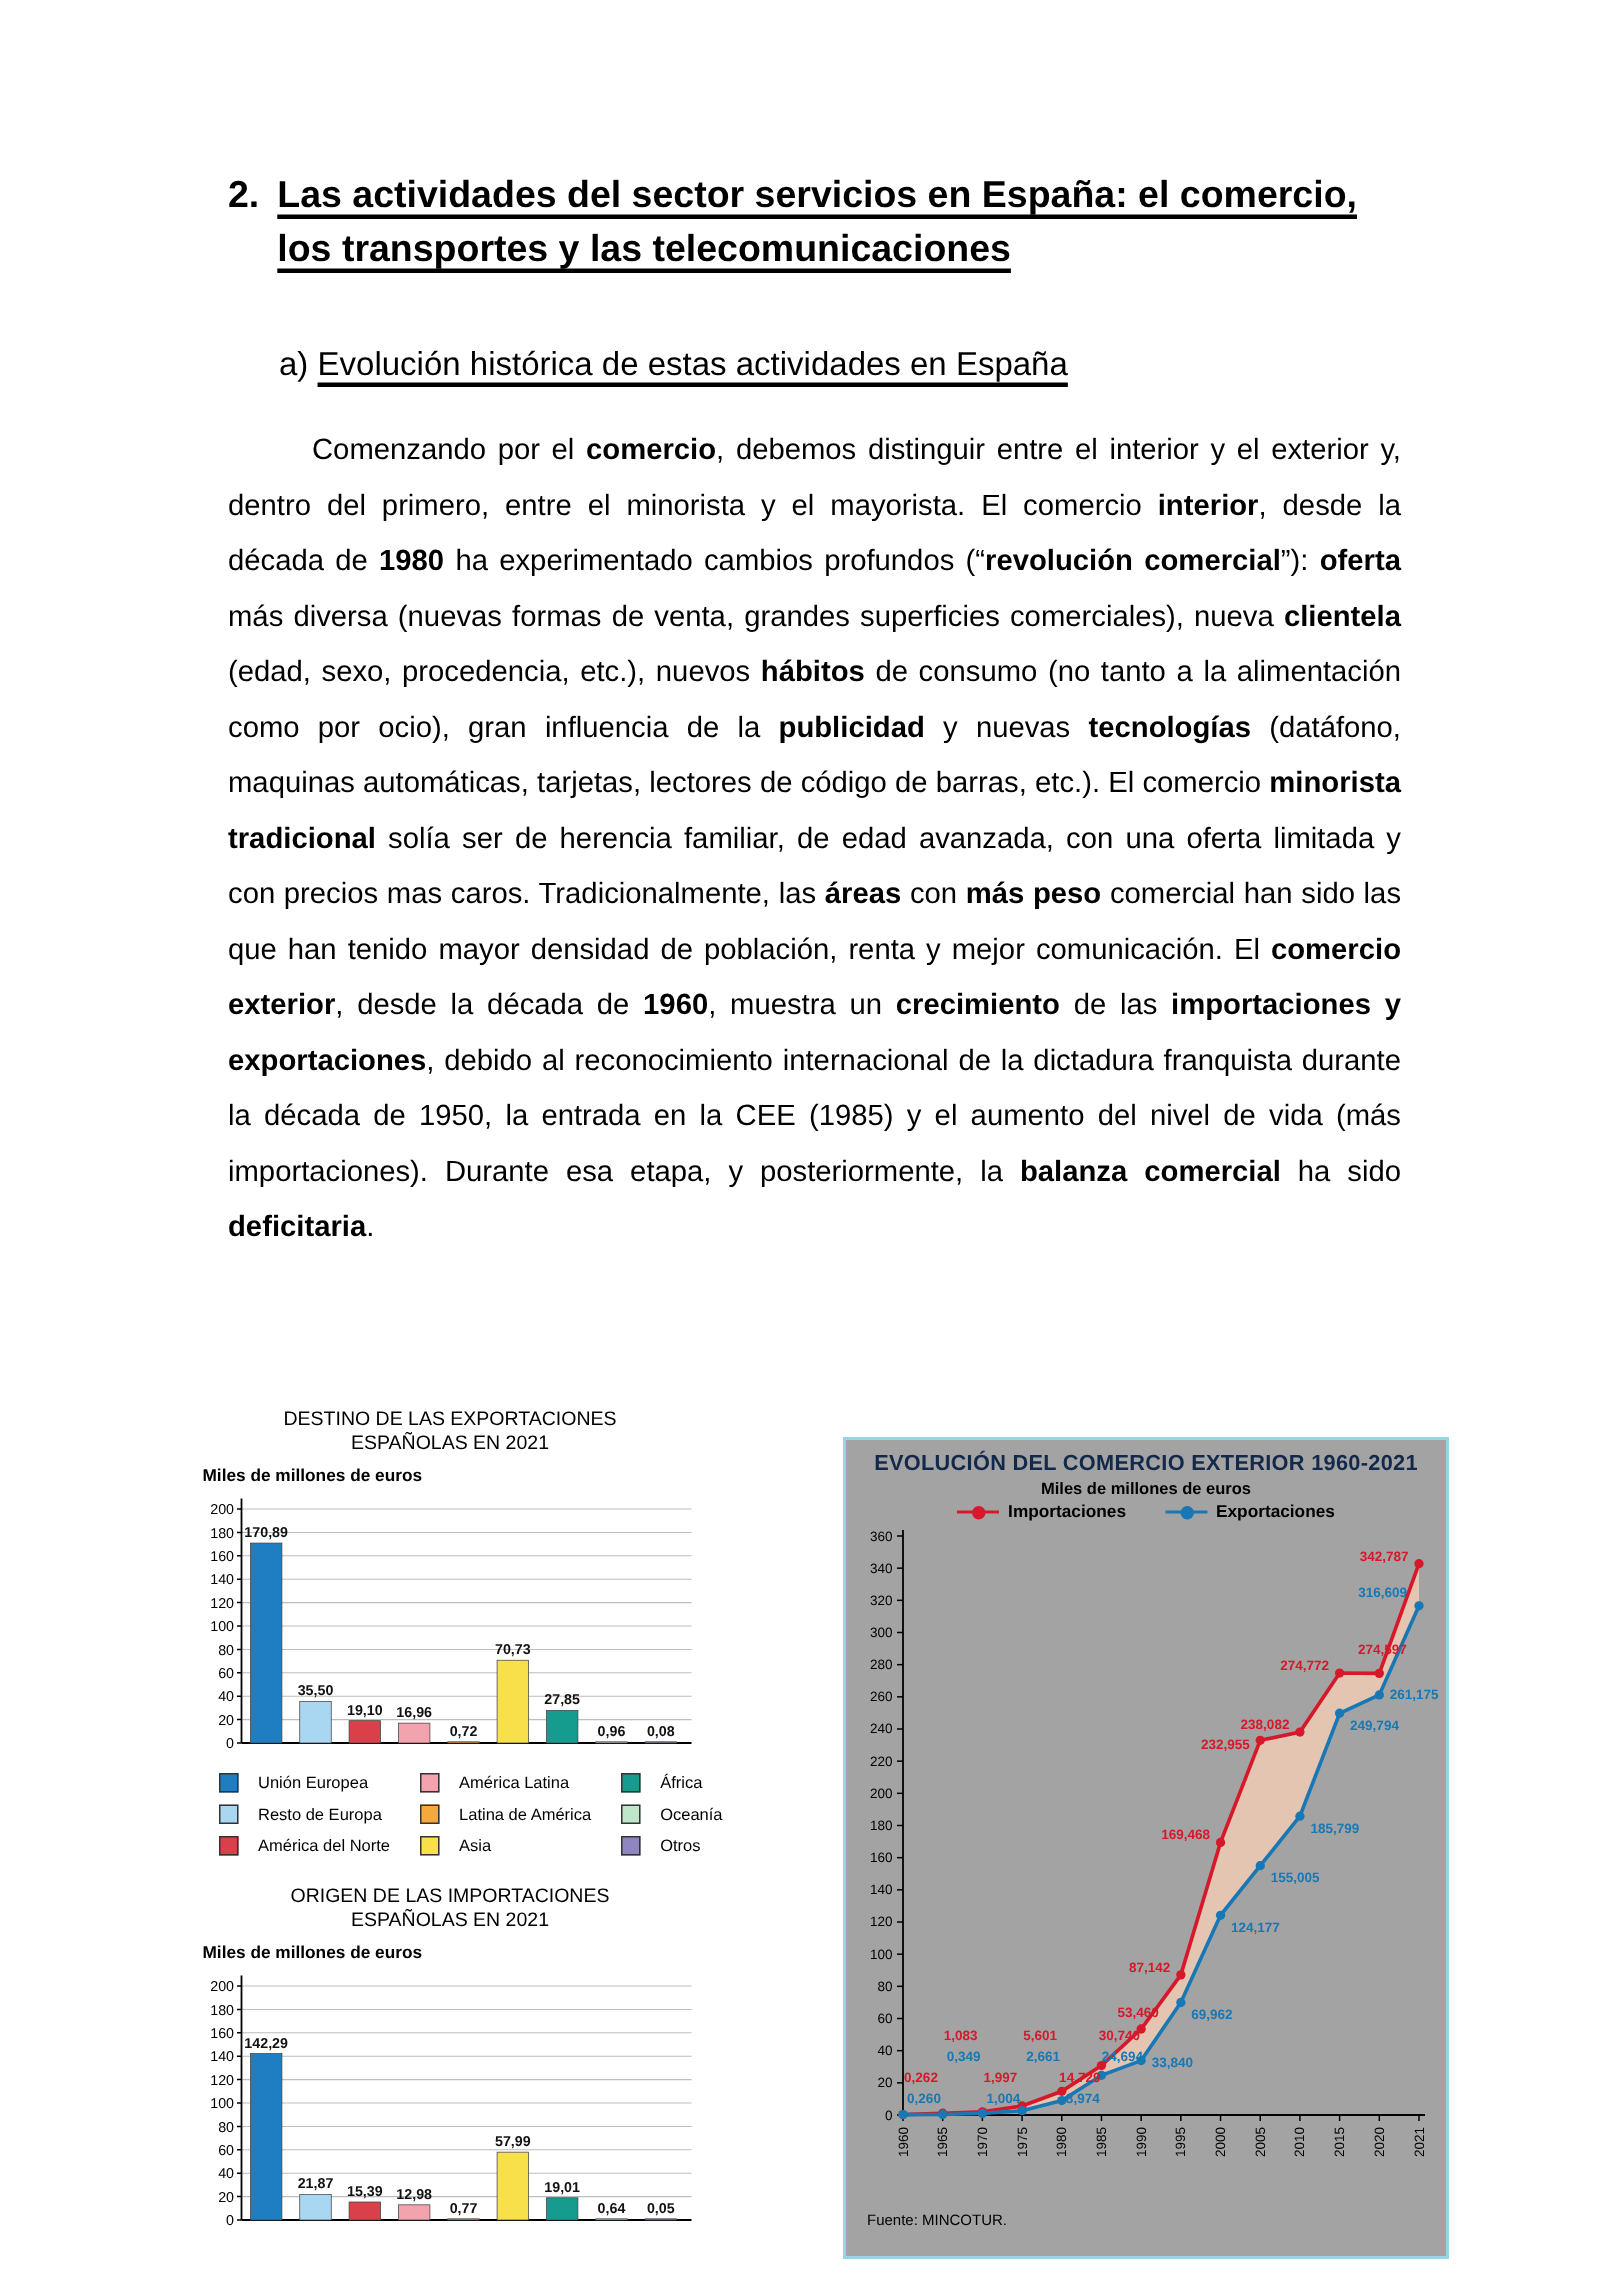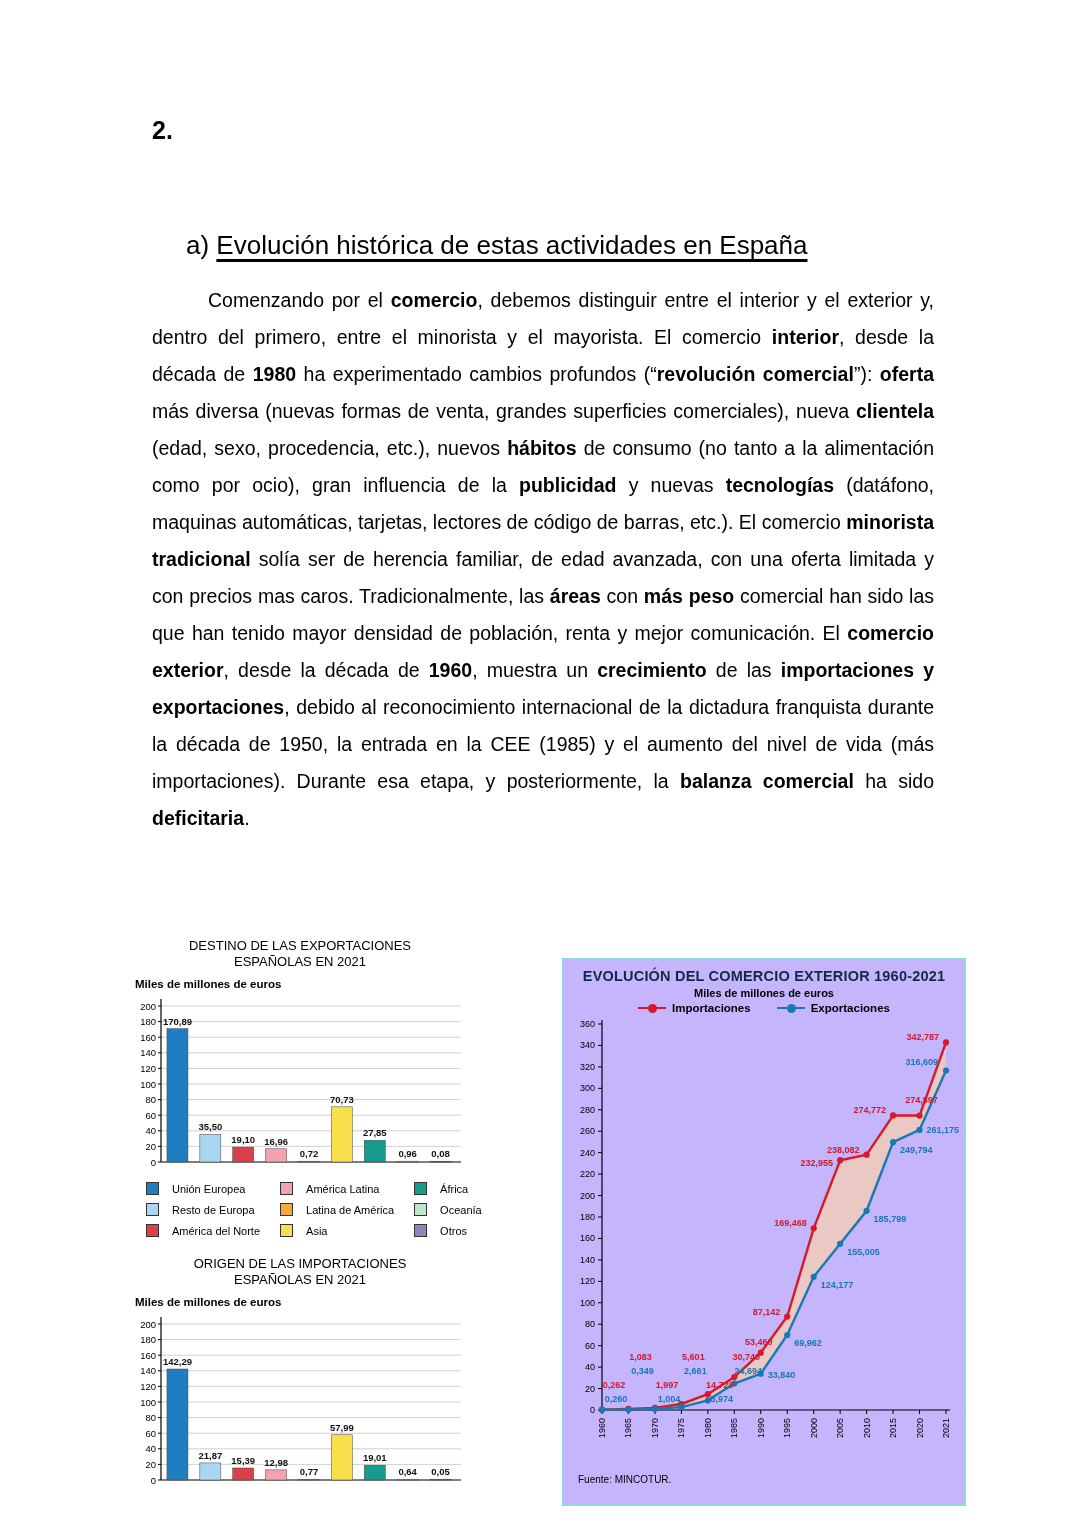--- a/index.html
+++ b/index.html
@@ -3,53 +3,57 @@
 <meta charset="utf-8">
 <style>
   *{margin:0;padding:0;box-sizing:border-box}
   html,body{background:#ffffff}
   body{width:1080px}
   .page{position:relative;width:1080px;height:1526px;background:#fff;overflow:hidden;
         font-family:"Liberation Sans",sans-serif;color:#000}
   .h1{position:absolute;left:152px;top:112px;width:905px;font-size:25px;font-weight:bold;
       line-height:36px;display:flex;gap:12px}
   .u{text-decoration:underline;text-decoration-thickness:2.5px;text-underline-offset:5px}
-  .h2{position:absolute;left:186px;top:230px;font-size:26px}
+  .h2{position:absolute;left:186px;top:230px;font-size:22px}
   .para{position:absolute;left:152px;top:282px;width:782px;font-size:19.5px;line-height:37px;
         text-align:justify;text-indent:56px}
   .para b{font-weight:bold}
 
   .bar-block{position:absolute;width:334px}
   .bar-title{text-align:center;font-size:13px;font-weight:normal;line-height:16px}
   .bar-ylabel{font-size:11.5px;font-weight:bold;margin:8px 0 2px 2px}
   .bar-svg{display:block}
   .bar-legend{position:absolute;display:grid;grid-template-rows:repeat(3,auto);
       grid-auto-flow:column;column-gap:20px;row-gap:8px;font-size:11px;align-items:center}
   .leg-item{display:flex;align-items:center;gap:13px;white-space:nowrap}
   .leg-swatch{width:13px;height:13px;border:1px solid #333;display:inline-block;flex:none}
 
   .line-box{position:absolute;left:562px;top:958px;width:404px;height:548px;
-      border:2px solid #96d5e6;background:#c4b5fd;padding:8px 4px 4px 4px}
+      border:2px solid #96d5e6;background:#a3a3a3;padding:8px 4px 4px 4px}
   .line-title{text-align:center;font-weight:bold;font-size:14.5px;color:#13294b;letter-spacing:.2px}
   .line-sub{text-align:center;font-size:11px;font-weight:bold;margin-top:3px}
   .line-legend{display:flex;justify-content:center;gap:26px;font-size:11.5px;font-weight:bold;
       margin-top:3px;align-items:flex-end}
   .ll-item{display:flex;align-items:center}
   .ll-swatch{position:relative;width:28px;height:9px;display:inline-block;margin-right:6px}
   .ll-line{position:absolute;left:0;right:0;top:3px;height:2.5px;display:block}
   .ll-dot{position:absolute;left:10px;top:0;width:9px;height:9px;border-radius:50%;display:block}
   .line-source{font-size:10px;margin:4px 0 16px 10px}
 </style>
 </head>
 <body>
 
 <div class="page">
 
   <div class="h1">
     <span>2.</span>
+    <span>
+      <span class="u">Las actividades del sector servicios en España: el comercio,</span><br>
+      <span class="u">los transportes y las telecomunicaciones</span>
+    </span>
   </div>
 
   <div class="h2">
     <span>a)</span>
     <span class="u">Evolución histórica de estas actividades en España</span>
   </div>
 
   <p class="para"><span>Comenzando por el </span><b>comercio</b><span>, debemos distinguir entre el interior y el exterior y, dentro del primero, entre el minorista y el mayorista. El comercio </span><b>interior</b><span>, desde la década de </span><b>1980</b><span> ha experimentado cambios profundos (“</span><b>revolución comercial</b><span>”): </span><b>oferta</b><span> más diversa (nuevas formas de venta, grandes superficies comerciales), nueva </span><b>clientela</b><span> (edad, sexo, procedencia, etc.), nuevos </span><b>hábitos</b><span> de consumo (no tanto a la alimentación como por ocio), gran influencia de la </span><b>publicidad</b><span> y nuevas </span><b>tecnologías</b><span> (datáfono, maquinas automáticas, tarjetas, lectores de código de barras, etc.). El comercio </span><b>minorista tradicional</b><span> solía ser de herencia familiar, de edad avanzada, con una oferta limitada y con precios mas caros. Tradicionalmente, las </span><b>áreas</b><span> con </span><b>más peso</b><span> comercial han sido las que han tenido mayor densidad de población, renta y mejor comunicación. El </span><b>comercio exterior</b><span>, desde la década de </span><b>1960</b><span>, muestra un </span><b>crecimiento</b><span> de las </span><b>importaciones y exportaciones</b><span>, debido al reconocimiento internacional de la dictadura franquista durante la década de 1950, la entrada en la CEE (1985) y el aumento del nivel de vida (más importaciones). Durante esa etapa, y posteriormente, la </span><b>balanza comercial</b><span> ha sido </span><b>deficitaria</b><span>.</span></p>
 
   <div class="bar-block" style="left:133px;top:938px">

